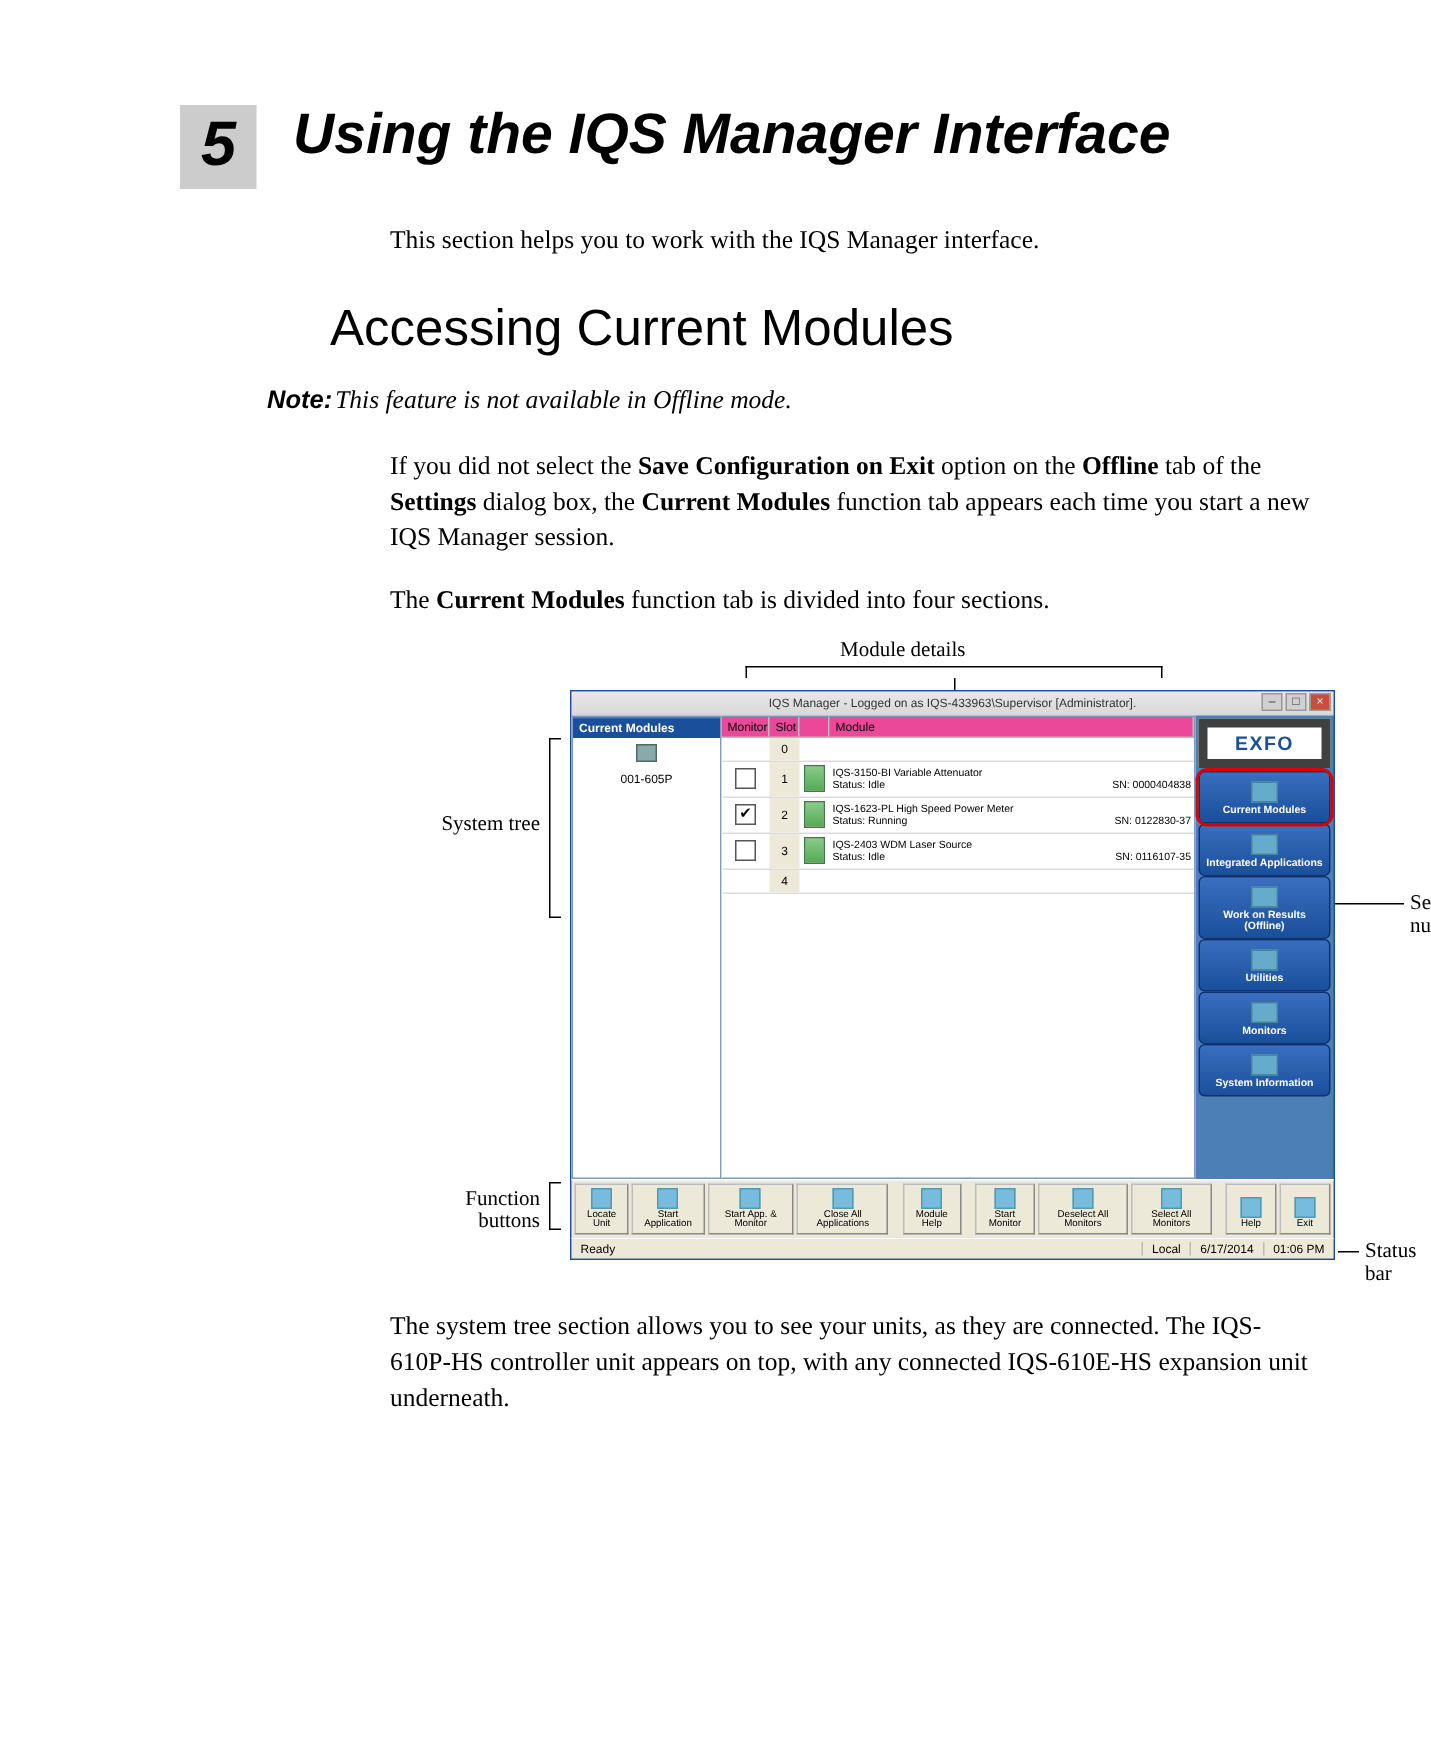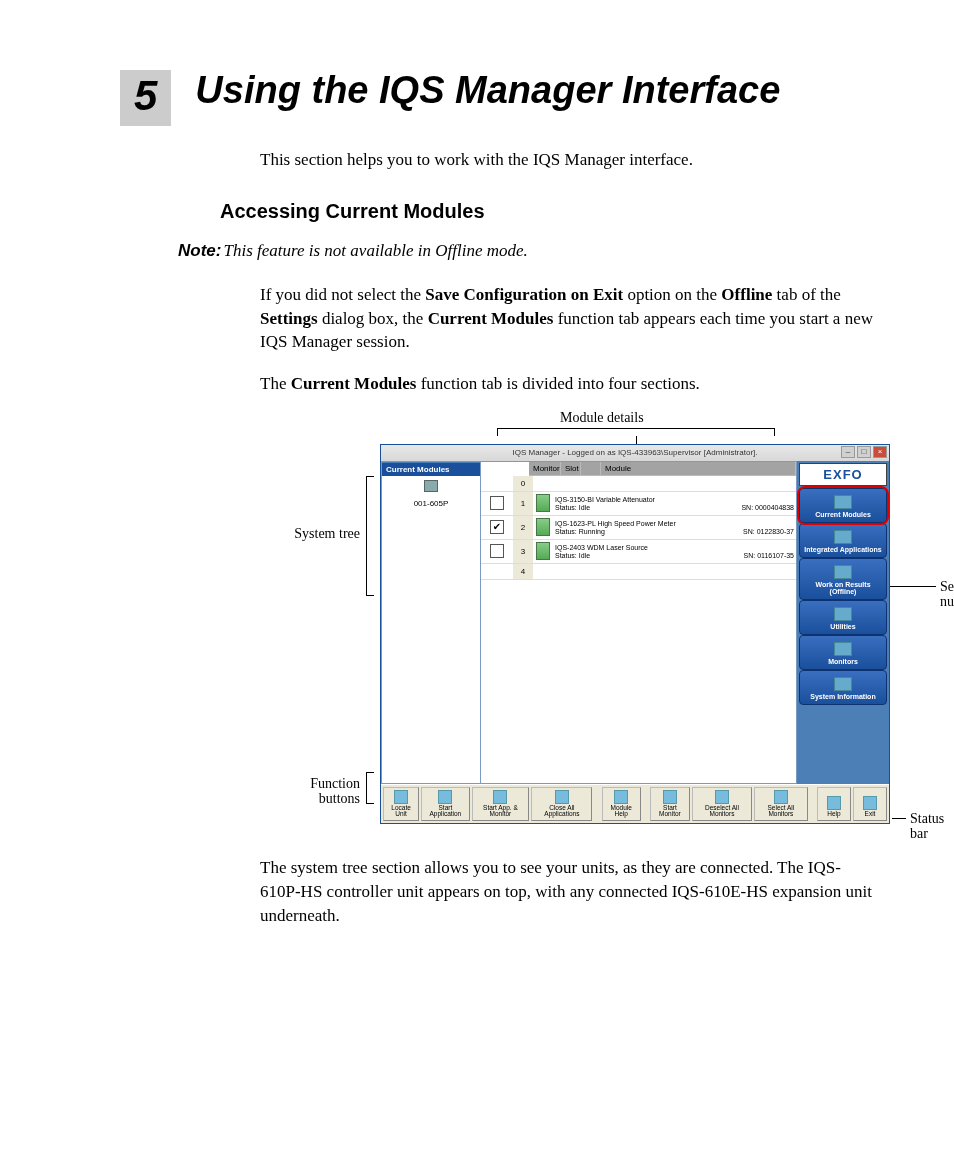--- a/index.html
+++ b/index.html
@@ -39,22 +39,22 @@
     margin: 0;
   }
   .body-text {
     margin-left: 140px;
     font-size: 17px;
     line-height: 1.4;
     margin-bottom: 18px;
   }
   .h2 {
     font-family: Arial, Helvetica, sans-serif;
-    font-weight: bold;
-    font-size: 20px;
+    font-weight: normal;
+    font-size: 34px;
     margin: 28px 0 18px 100px;
   }
   .note-row {
     display: flex;
     gap: 2px;
     margin: 0 0 22px 58px;
     font-size: 17px;
   }
   .note-label {
     font-family: Arial, Helvetica, sans-serif;
@@ -168,23 +168,22 @@
   .center-panel {
     flex: 1;
     background: #fff;
     border: 1px solid #7a9ac2;
     border-left: none;
     display: flex;
     flex-direction: column;
   }
   .tbl-head {
     display: flex;
-    background: #a3a3a3;
+    background: #ec4899;
     border-bottom: 1px solid #bbb;
-    margin-left: 48px;
   }
   .tbl-head > div {
     border-right: 1px solid #bbb;
     padding: 2px 4px;
     font-size: 8px;
   }
   .col-chk { width: 32px; }
   .col-slot { width: 20px; text-align: center; }
   .col-ic { width: 20px; }
   .col-mod { flex: 1; }
@@ -219,21 +218,21 @@
     gap: 2px;
     padding: 2px;
   }
   .exfo-logo {
     font-family: Arial, sans-serif;
     font-weight: bold;
     color: #1a4f9c;
     font-size: 13px;
     text-align: center;
     background: #fff;
-    border: 1px solid #404040;
+    border: 6px solid #404040;
     padding: 3px 0;
     letter-spacing: 1px;
   }
   .nav-btn {
     background: linear-gradient(#3a6fc0,#1a4f9c);
     border: 1px solid #0d3272;
     border-radius: 4px;
     color: #fff;
     font-size: 7px;
     font-weight: bold;
@@ -529,20 +528,26 @@
             <div class="tool-btn">
               <div class="tool-ic"></div>
               <span>Help</span>
             </div>
             <div class="tool-btn">
               <div class="tool-ic"></div>
               <span>Exit</span>
             </div>
           </div>
 
+        <div class="statusbar">
+          <div>Ready</div>
+          <div>Local</div>
+          <div>6/17/2014</div>
+          <div>01:06 PM</div>
+        </div>
       </div>
     </div>
   </div>
 
   <p class="body-text">The system tree section allows you to see your units, as they are connected. The IQS-610P-HS controller unit appears on top, with any connected IQS-610E-HS expansion unit underneath.</p>
 
 
 </div>
 
 </body></html>

